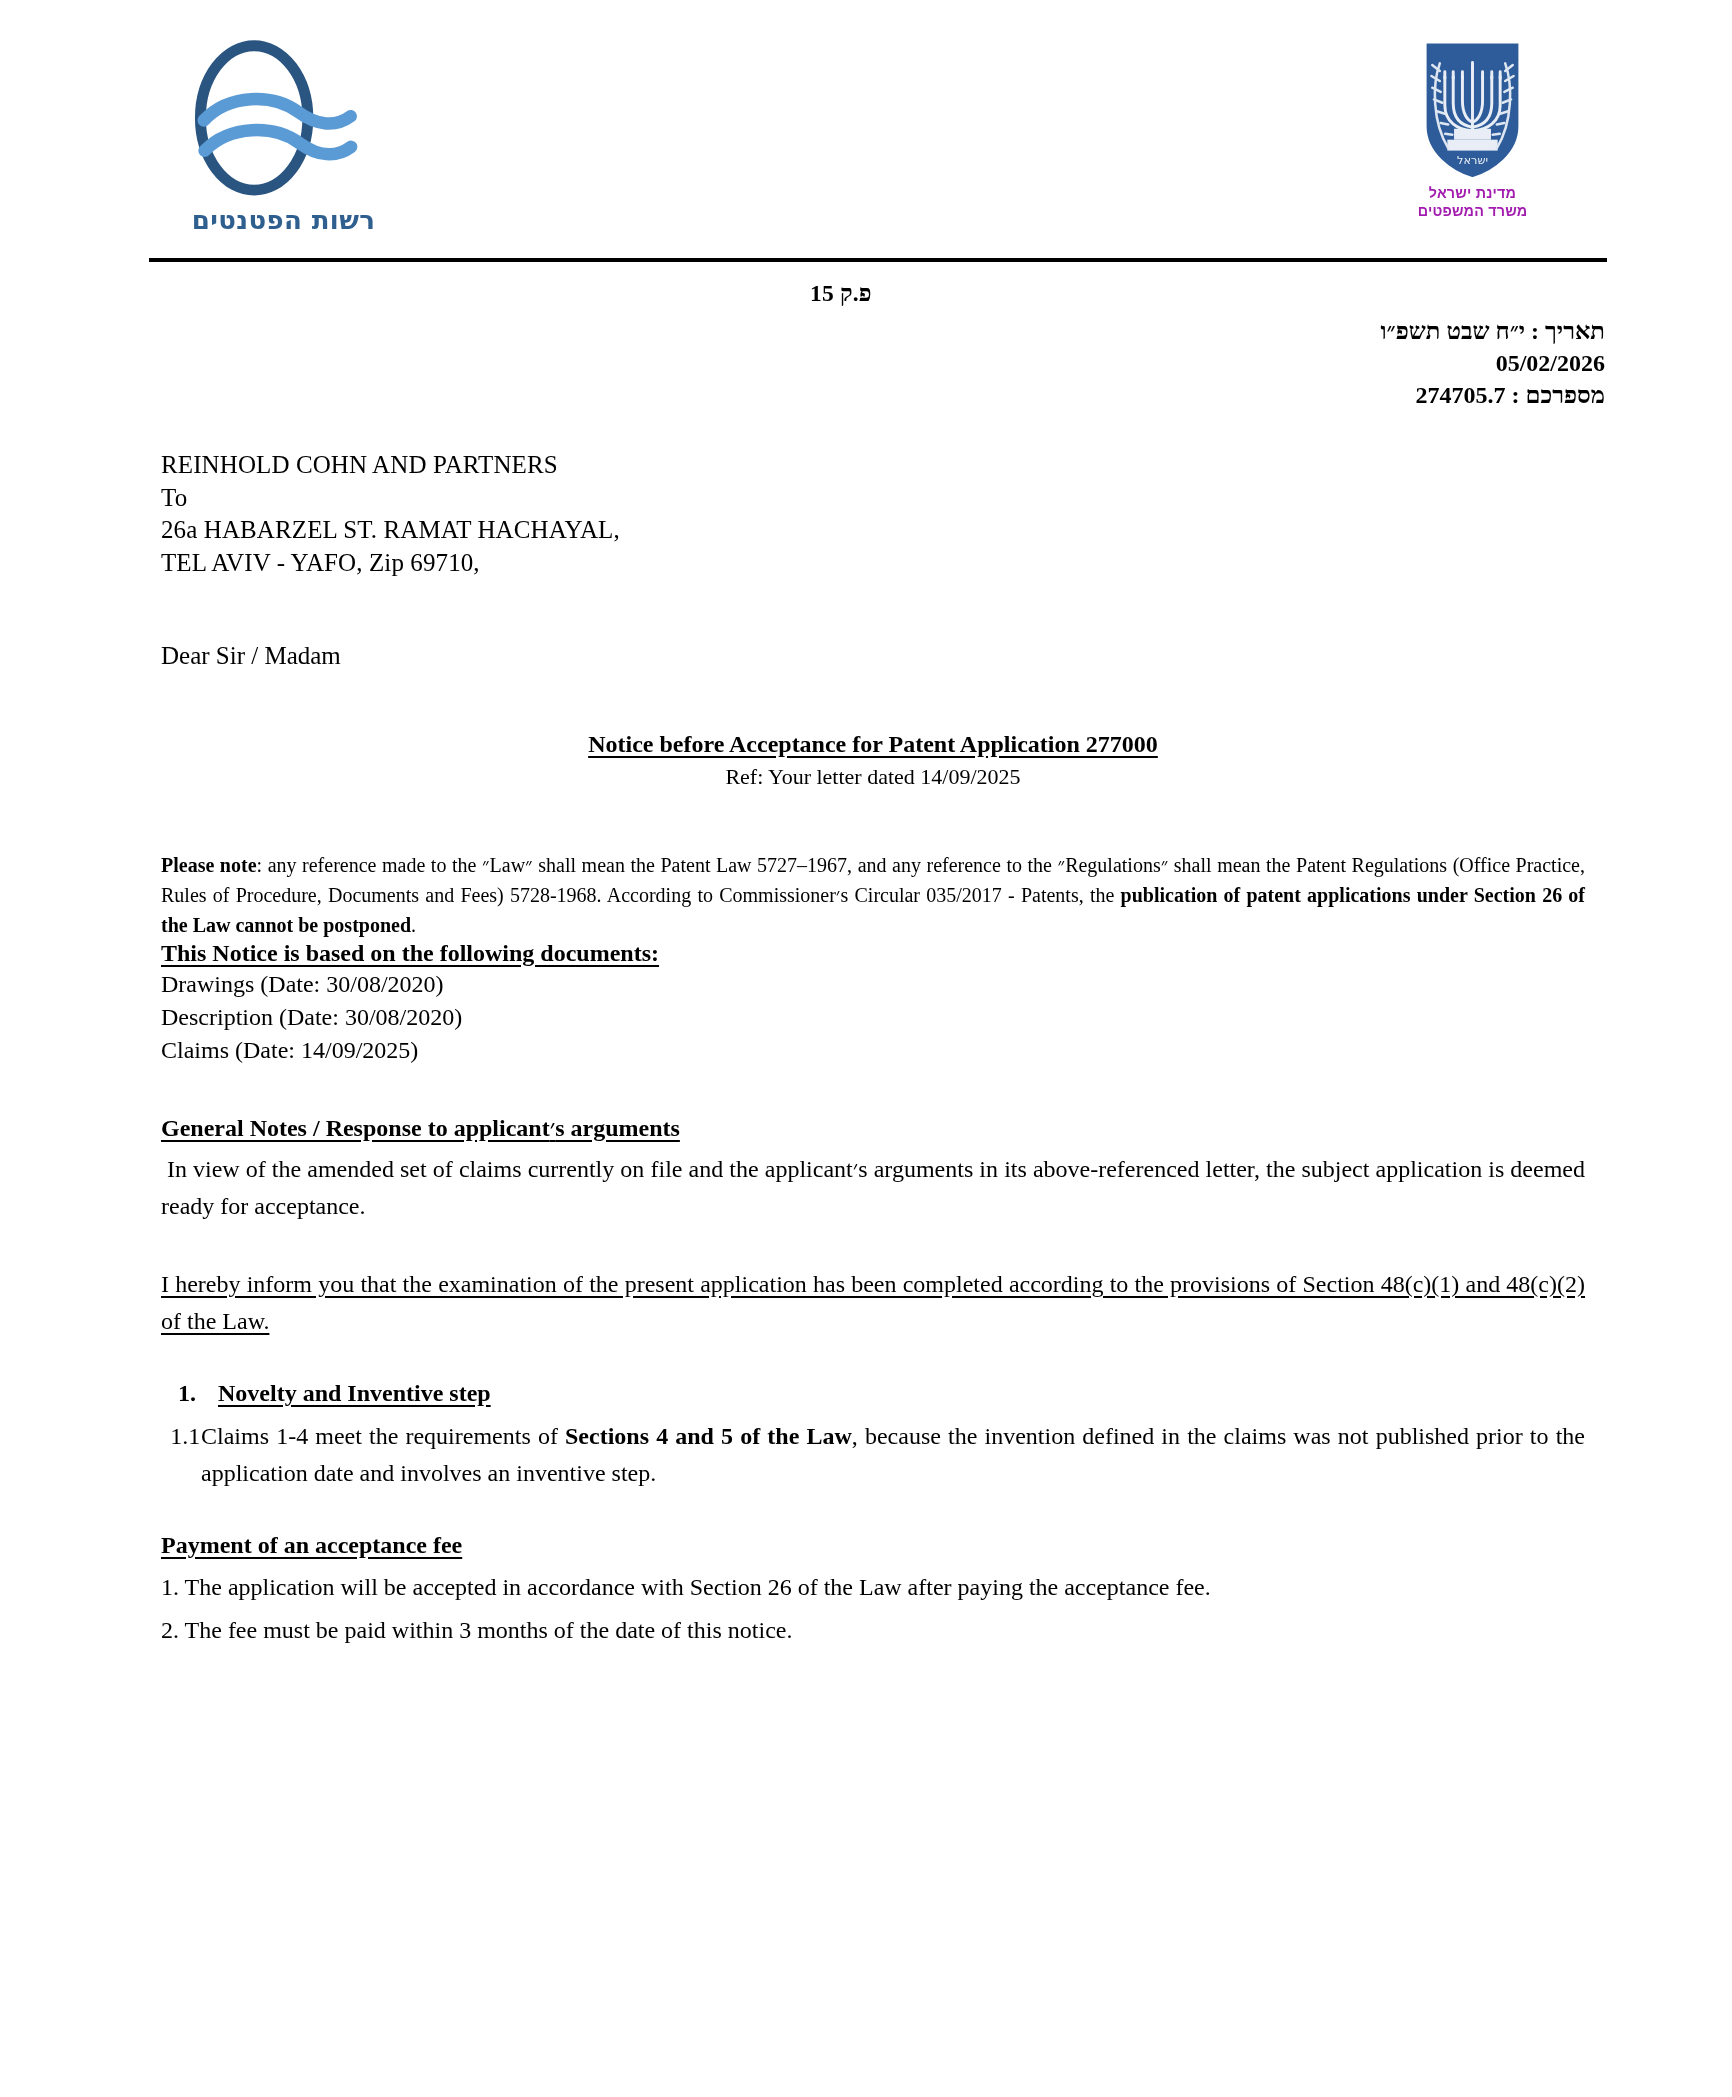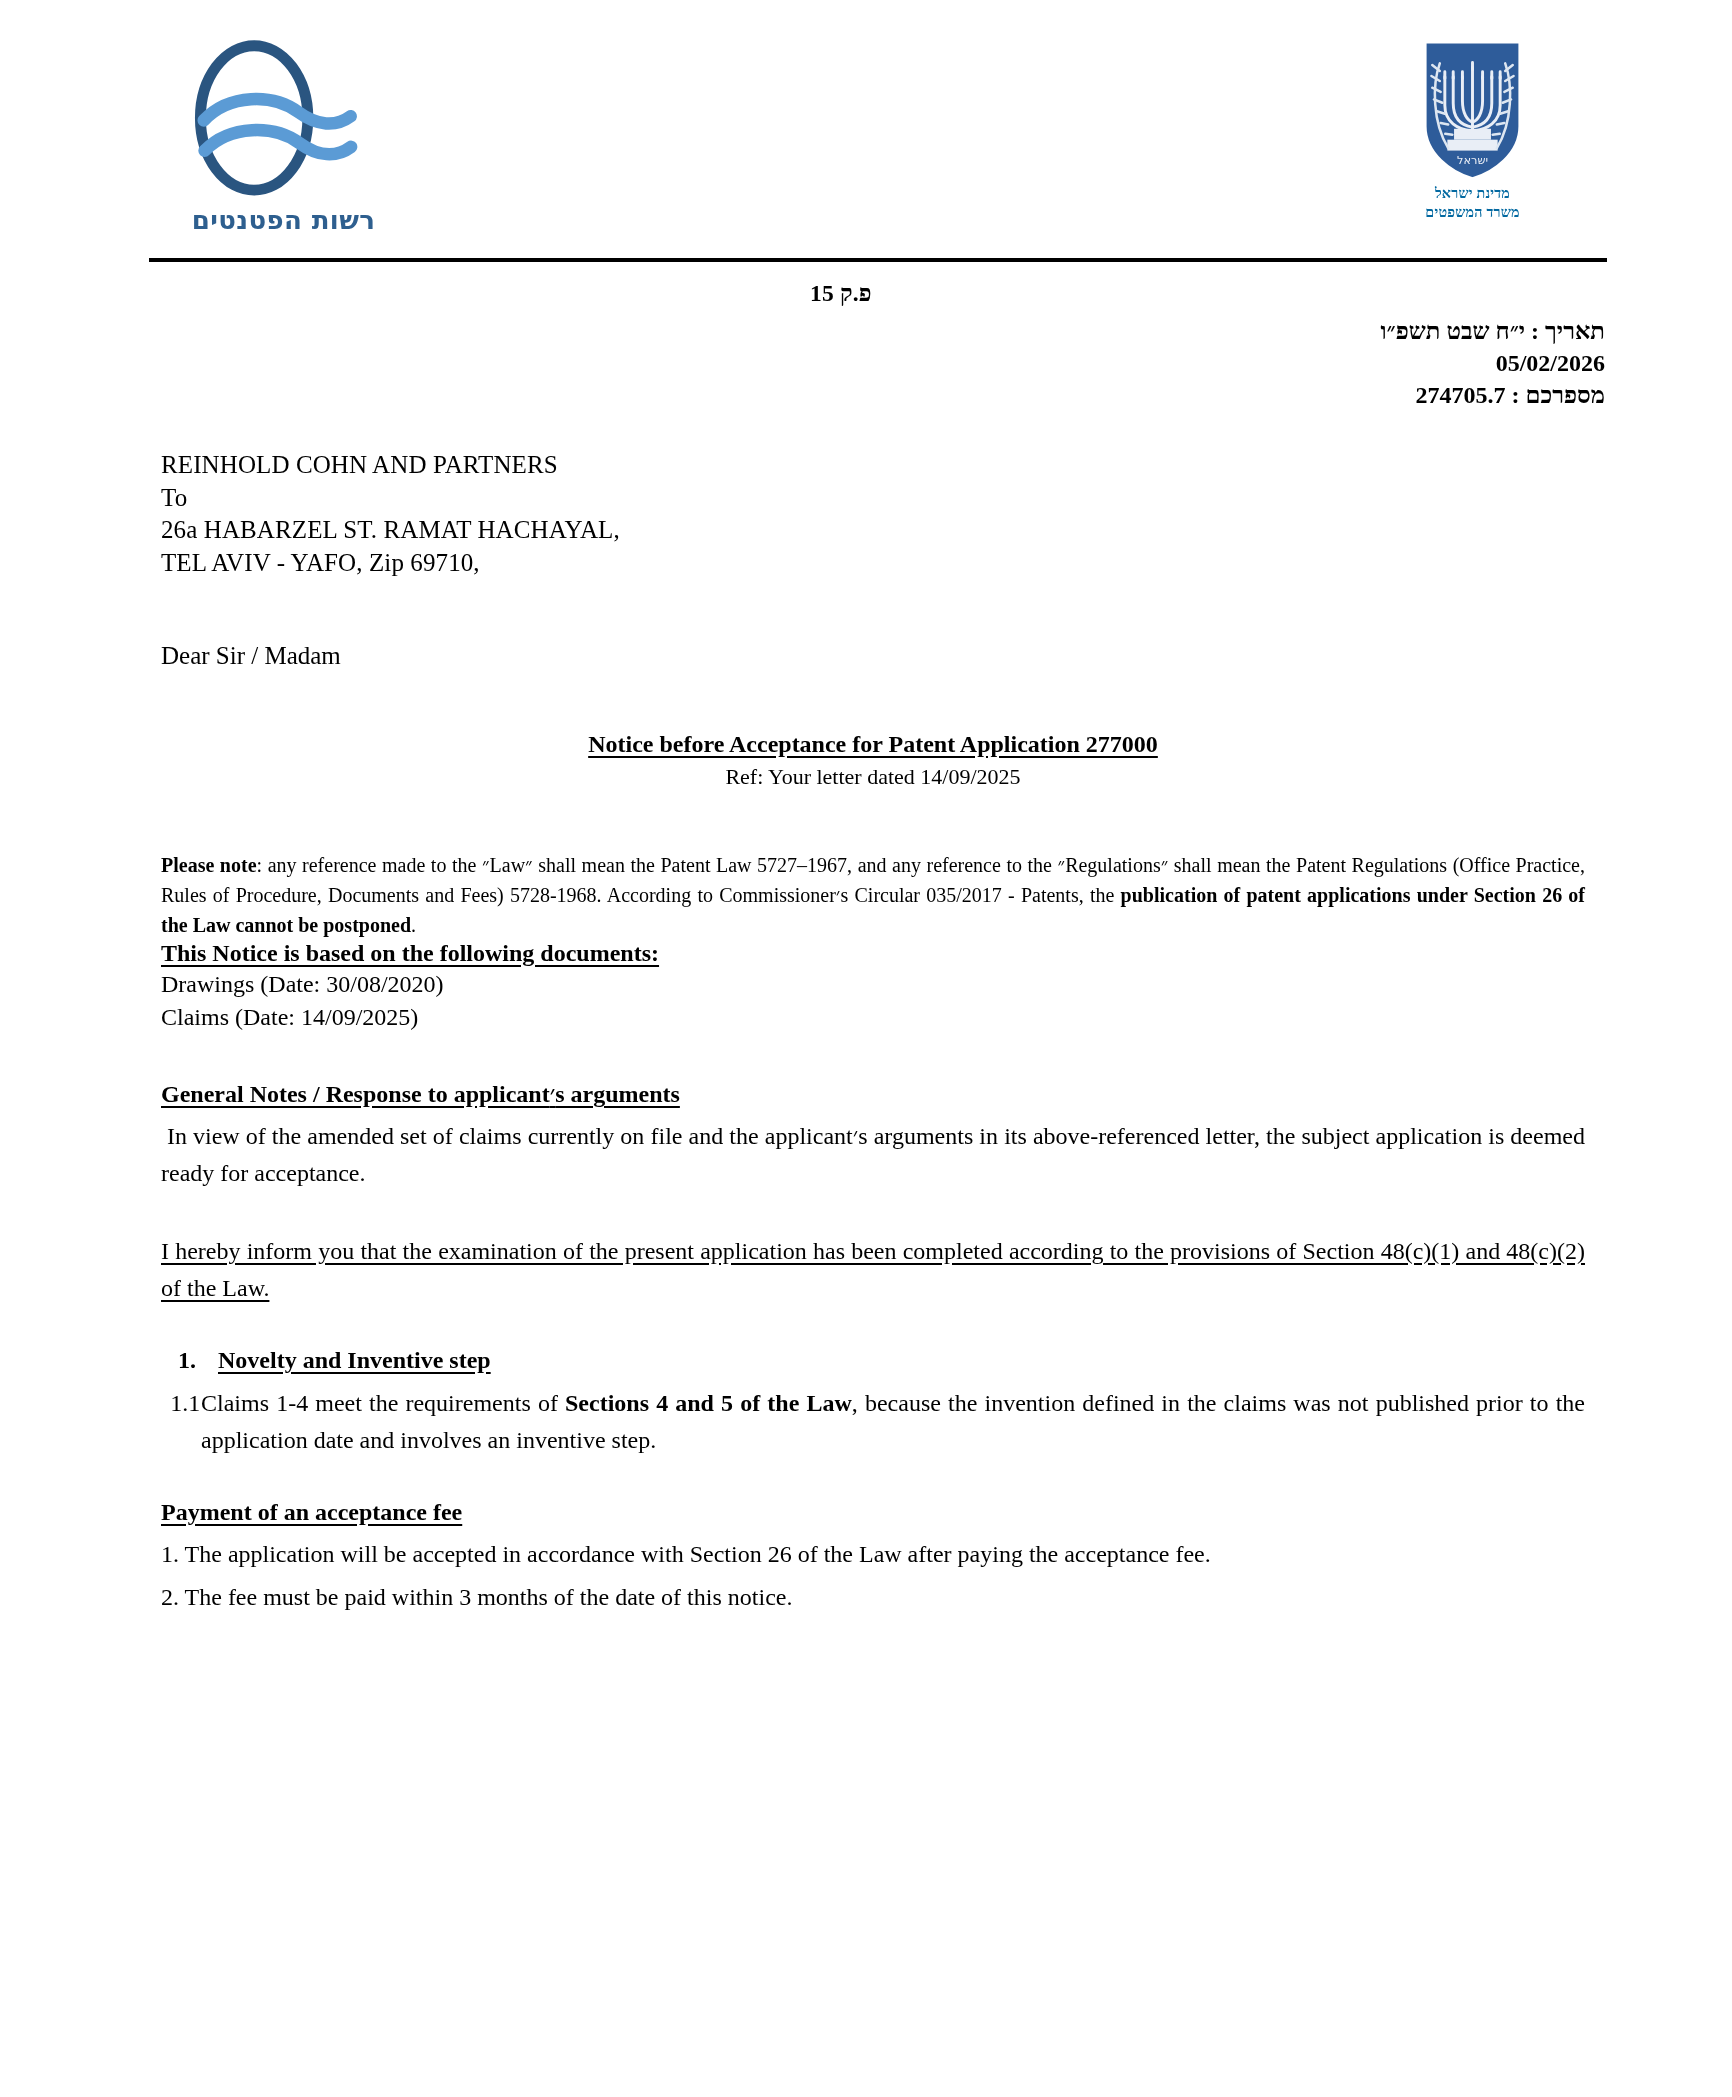--- a/index.html
+++ b/index.html
@@ -50,23 +50,23 @@
   }
   .logo-right {
     position: absolute;
     right: 17px;
     top: 0;
     width: 235px;
     height: 206px;
     text-align: center;
   }
   .logo-right .heb1, .logo-right .heb2 {
-    font-family: Liberation Serif, serif;
-    font-weight: bold;
-    color: #0369a1;
+    font-family: Liberation Sans, sans-serif;
+    font-weight: bold;
+    color: #a21caf;
     direction: rtl;
     letter-spacing: 0.2px;
   }
   .logo-right .heb1 { font-size: 14.3px; margin-top: 3.4px; }
   .logo-right .heb2 { font-size: 14.3px; margin-top: 1.7px; }
 
   .header-rule {
     position: absolute;
     left: 149px;
     top: 258px;
@@ -285,20 +285,21 @@
     </div>
 
     <div class="please-note">
       <b>Please note</b><span>: any reference made to the ״Law״ shall mean the Patent Law 5727–1967, and any reference to the ״Regulations״ shall mean the Patent Regulations (Office Practice, Rules of Procedure, Documents and Fees) 5728-1968. According  to Commissioner׳s Circular 035/2017 - Patents,  the </span><b>publication of patent applications under Section 26 of the Law cannot be postponed</b><span>.</span>
     </div>
 
     <div class="docs-block">
       <div class="sec-head">This Notice is based on the following documents:</div>
       <div class="docs-list">
         <div>Drawings (Date: 30/08/2020)</div>
+        <div>Description (Date: 30/08/2020)</div>
         <div>Claims (Date: 14/09/2025)</div>
       </div>
     </div>
 
     <div class="general-block">
       <div class="sec-head">General Notes / Response to applicant׳s arguments</div>
       <div class="general-para">In view of the amended set of claims currently on file and the applicant׳s arguments in its above-referenced letter, the subject application is deemed ready for acceptance.</div>
     </div>
 
     <div class="hereby">I hereby inform you that the examination of the present application has been completed according to the provisions of Section 48(c)(1) and 48(c)(2) of the Law.</div>

